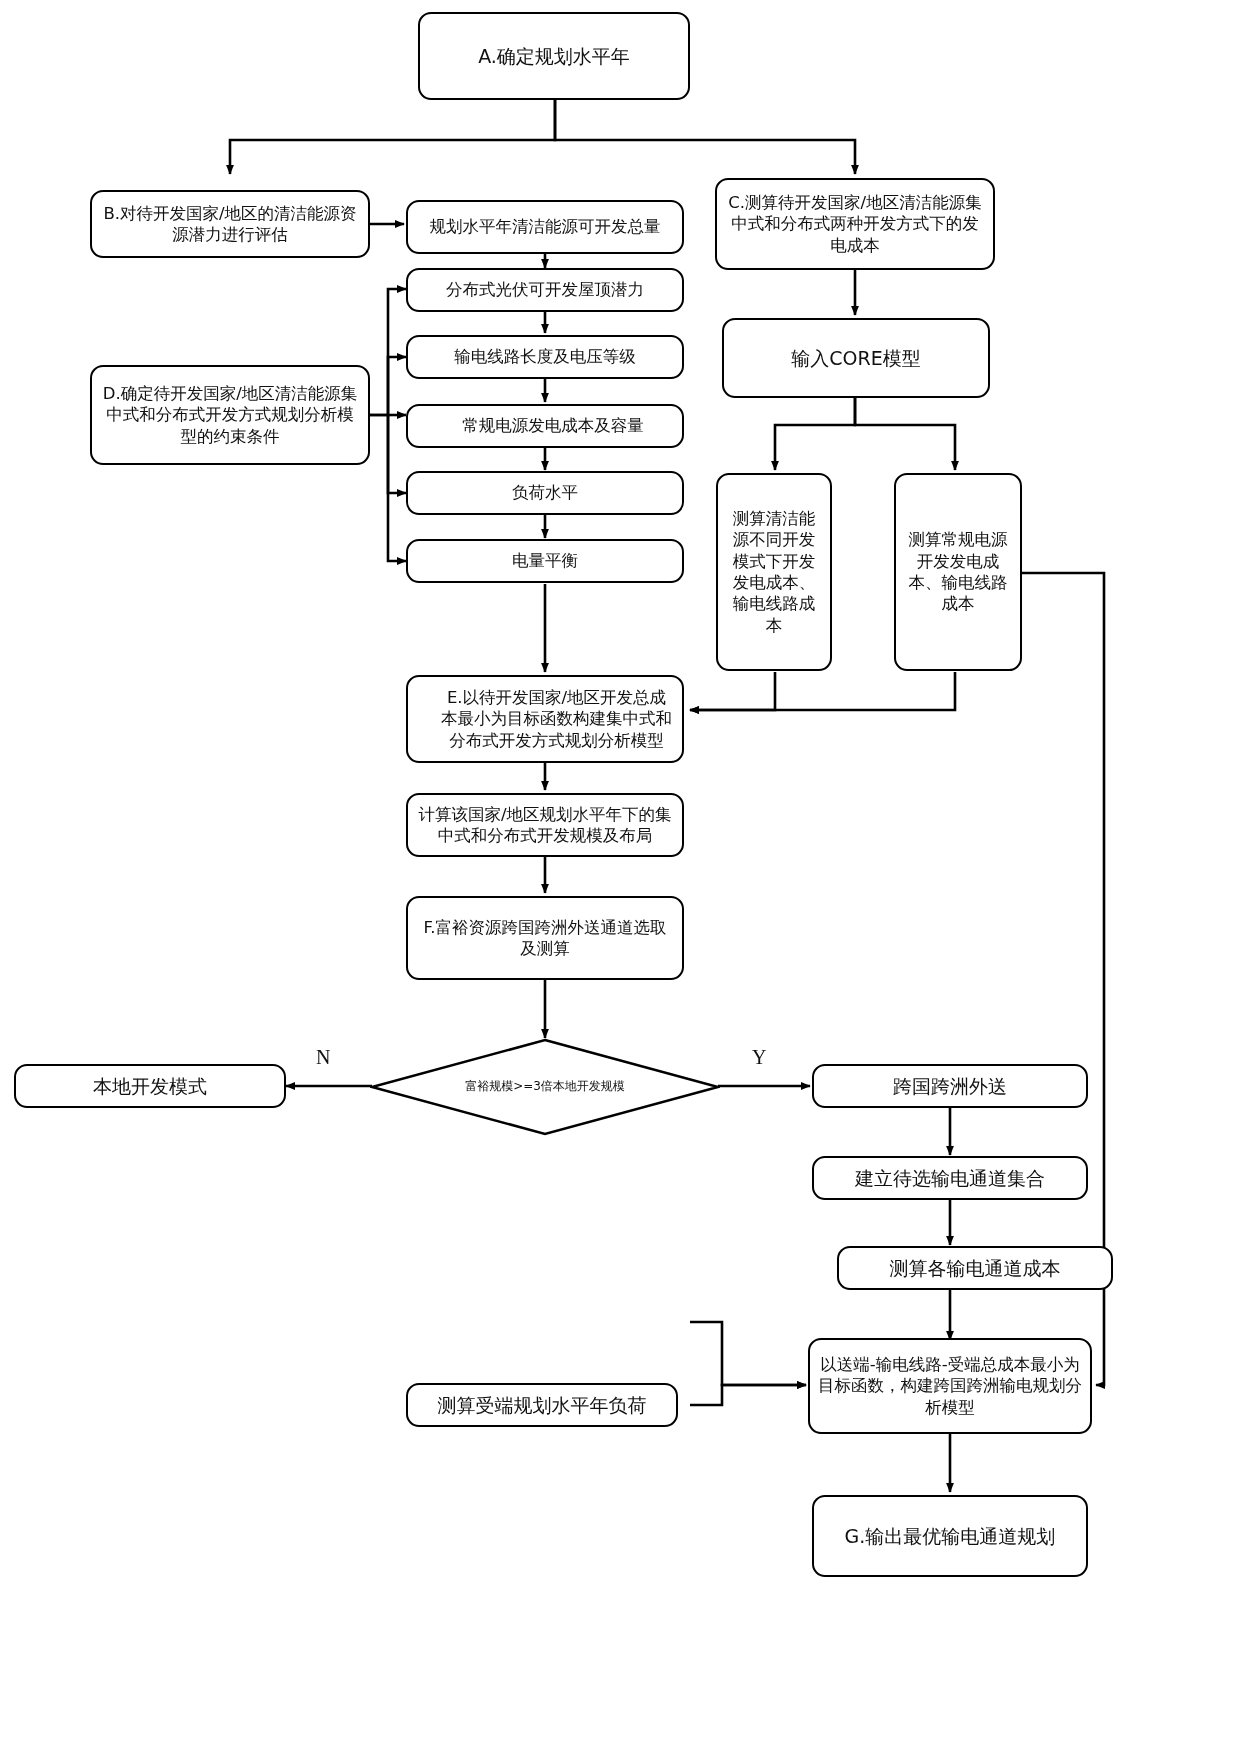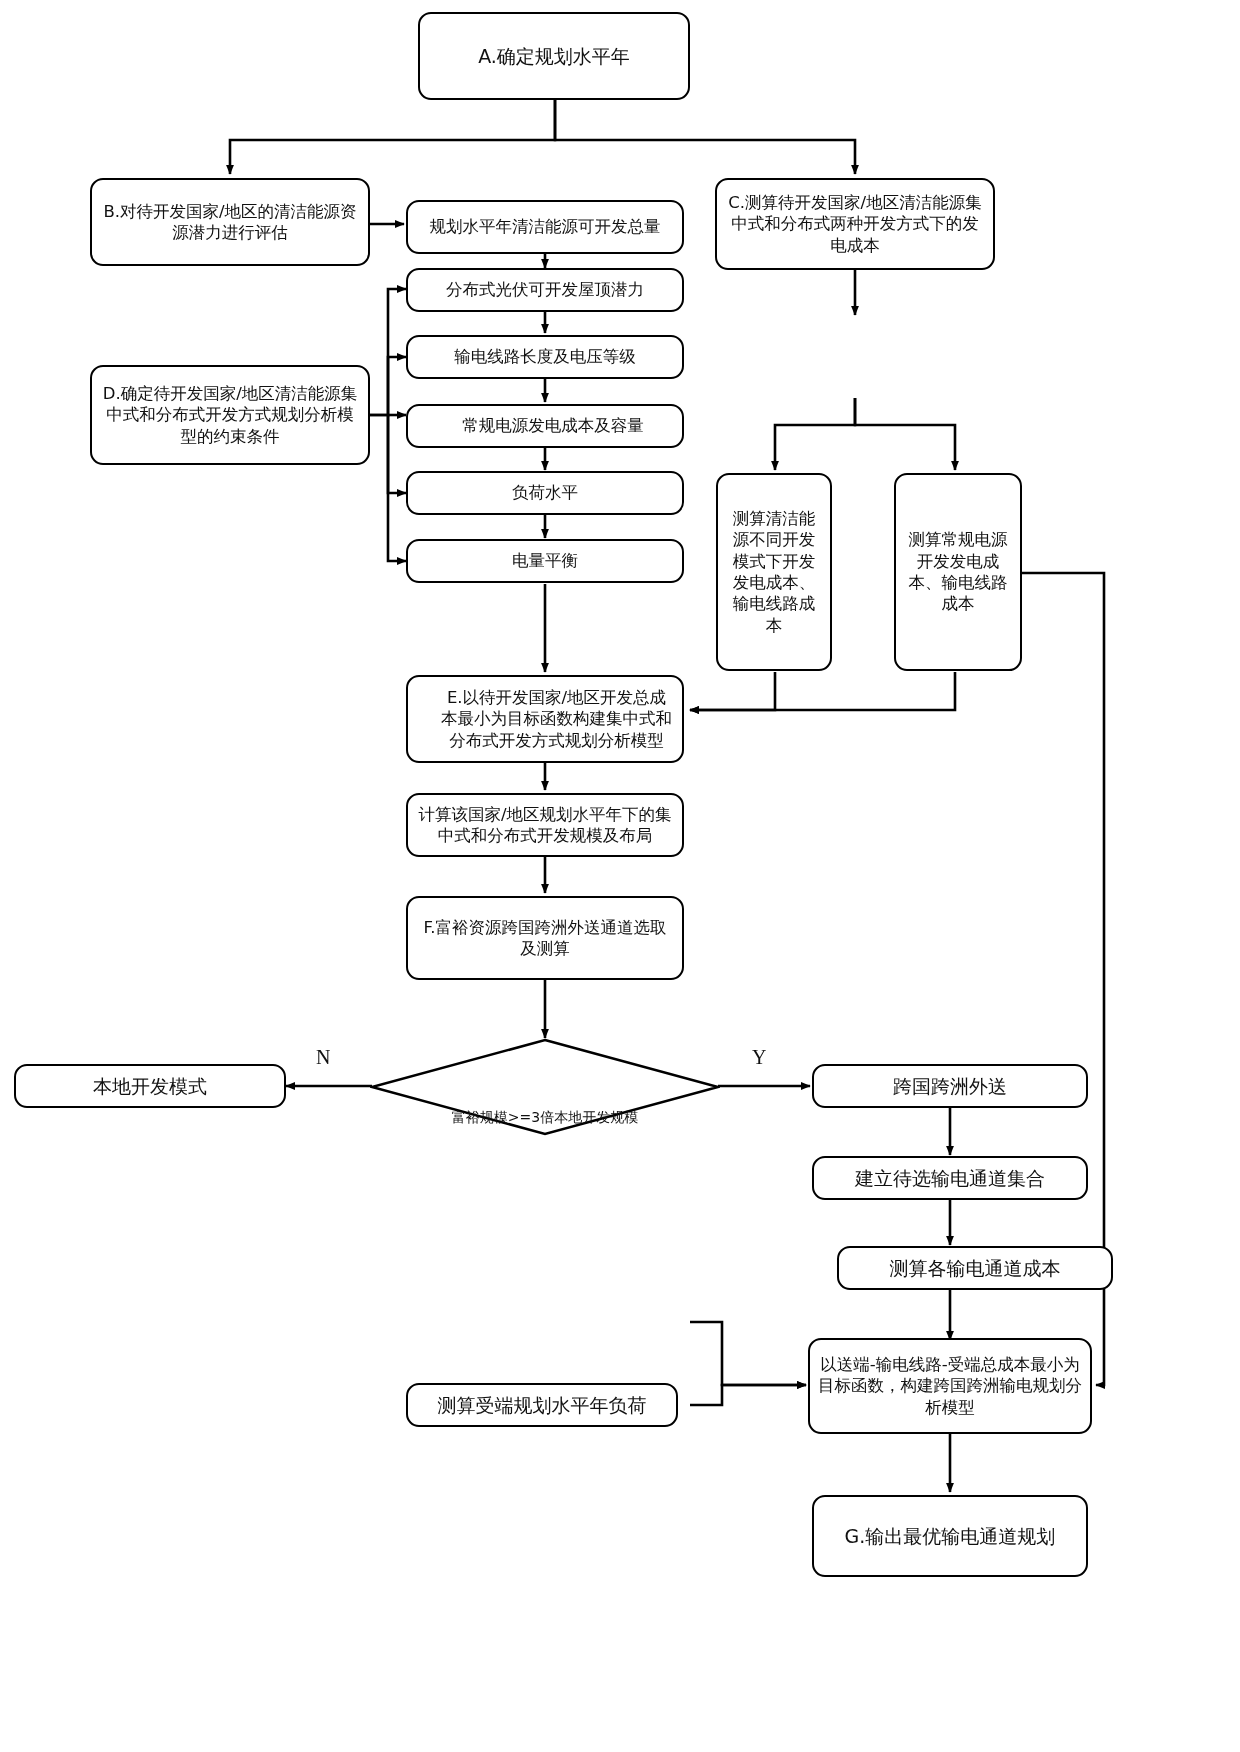--- a/index.html
+++ b/index.html
@@ -7,22 +7,22 @@
        font-family:"DejaVu Sans","Liberation Sans",sans-serif;}
   #canvas{position:absolute;left:0;top:0;width:1240px;height:1752px;}
   svg.edges{position:absolute;left:0;top:0;width:1240px;height:1752px;overflow:visible;}
   .node{position:absolute;box-sizing:border-box;border:2.4px solid #000;background:#fff;
         display:flex;align-items:center;justify-content:center;text-align:center;
         border-radius:13px;color:#111;line-height:1.30;padding:2px 8px;}
   .node span{display:block;}
   .fs16{font-size:16.5px;}
   .fs17{font-size:19px;}
   .diamond-wrap{position:absolute;}
-  .diamond-label{position:absolute;display:flex;align-items:flex-end;justify-content:center;
-      text-align:center;font-size:14px;line-height:1.3;color:#111;}
+  .diamond-label{position:absolute;display:flex;align-items:center;justify-content:center;
+      text-align:center;font-size:12px;line-height:1.3;color:#111;}
   .edge-label{position:absolute;font-size:20px;color:#111;
       font-family:"Liberation Serif","DejaVu Serif",serif;}
 </style>
 </head>
 <body>
 
 <div id="canvas">
 
   <svg class="edges" viewBox="0 0 1240 1752" xmlns="http://www.w3.org/2000/svg">
     <defs>
@@ -79,21 +79,21 @@
       <path d="M1022,573 L1104,573 L1104,1385 L1096,1385"></path>
 
       <path d="M950,1434 L950,1492"></path>
     </g>
   </svg>
 
   <div class="node fs17" style="left:418px;top:12px;width:272px;height:88px;">
     <span>A.确定规划水平年</span>
   </div>
 
-  <div class="node fs16" style="left:90px;top:178px;width:280px;height:88px;border-radius:13px;">
+  <div class="node fs16" style="left:90px;top:190px;width:280px;height:68px;border-radius:13px;">
     <span>B.对待开发国家/地区的清洁能源资源潜力进行评估</span>
   </div>
 
   <div class="node fs16" style="left:715px;top:178px;width:280px;height:92px;">
     <span>C.测算待开发国家/地区清洁能源集中式和分布式两种开发方式下的发电成本</span>
   </div>
 
   <div class="node fs16" style="left:406px;top:200px;width:278px;height:54px;">
     <span>规划水平年清洁能源可开发总量</span>
   </div>
@@ -115,20 +115,23 @@
   </div>
 
   <div class="node fs16" style="left:406px;top:539px;width:278px;height:44px;">
     <span>电量平衡</span>
   </div>
 
   <div class="node fs16" style="left:90px;top:365px;width:280px;height:100px;">
     <span>D.确定待开发国家/地区清洁能源集中式和分布式开发方式规划分析模型的约束条件</span>
   </div>
 
+  <div class="node fs17" style="left:722px;top:318px;width:268px;height:80px;">
+    <span>输入CORE模型</span>
+  </div>
 
   <div class="node fs16" style="left:716px;top:473px;width:116px;height:198px;">
     <span>测算清洁能源不同开发模式下开发发电成本、输电线路成本</span>
   </div>
 
   <div class="node fs16" style="left:894px;top:473px;width:128px;height:198px;">
     <span>测算常规电源开发发电成本、输电线路成本</span>
   </div>
 
   <div class="node fs16" style="left:406px;top:675px;width:278px;height:88px;padding-left:31px;">

